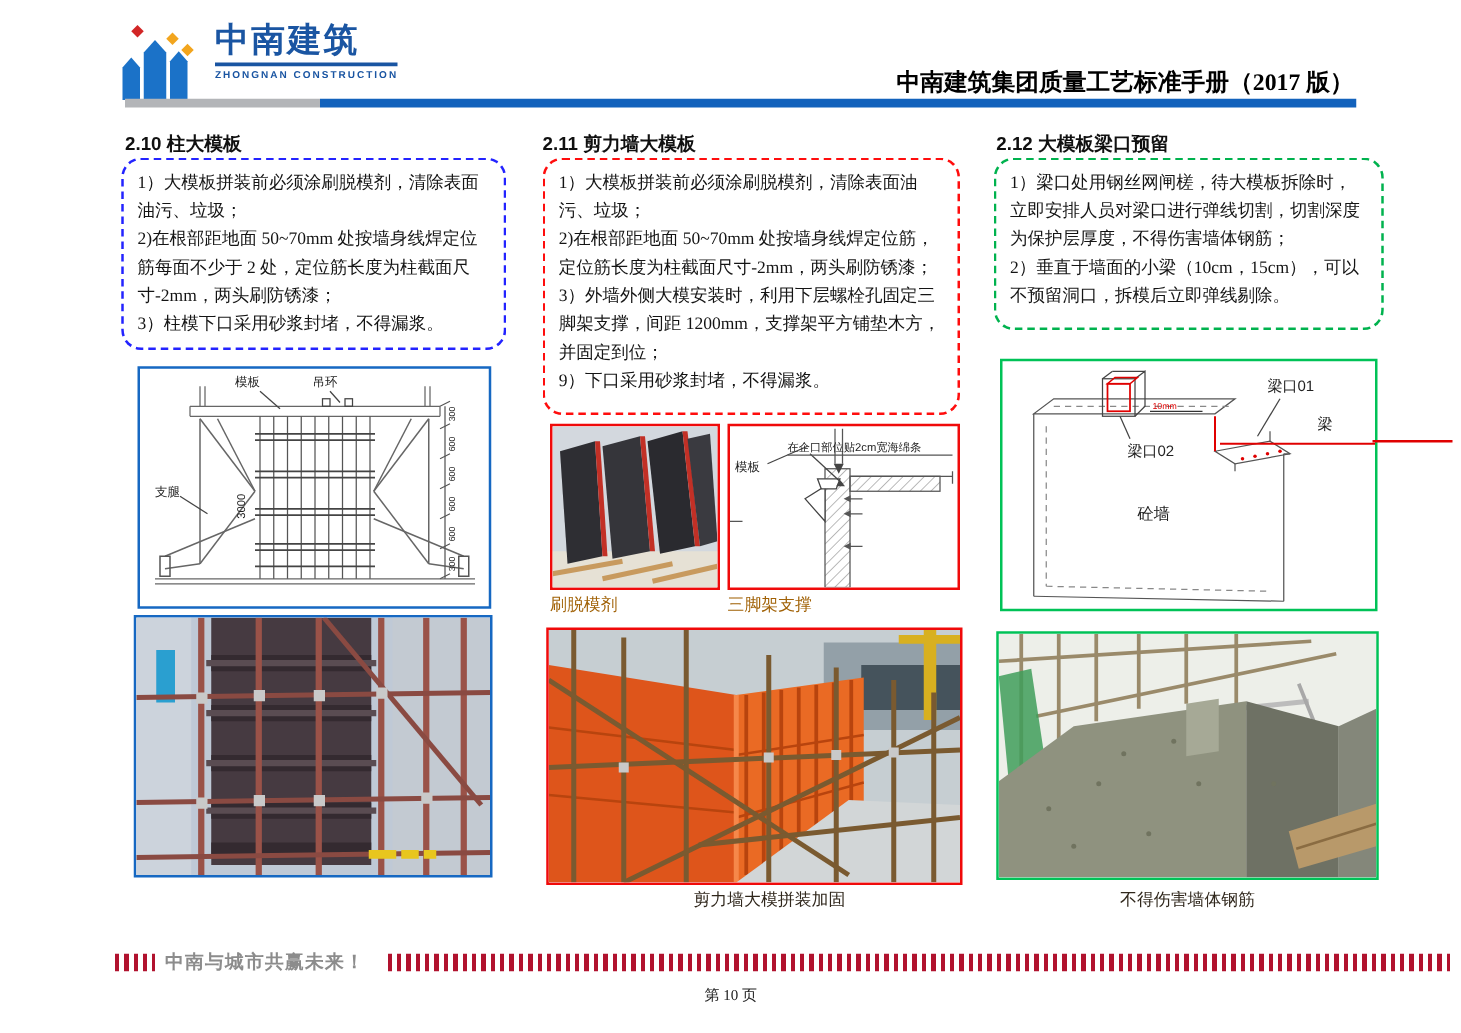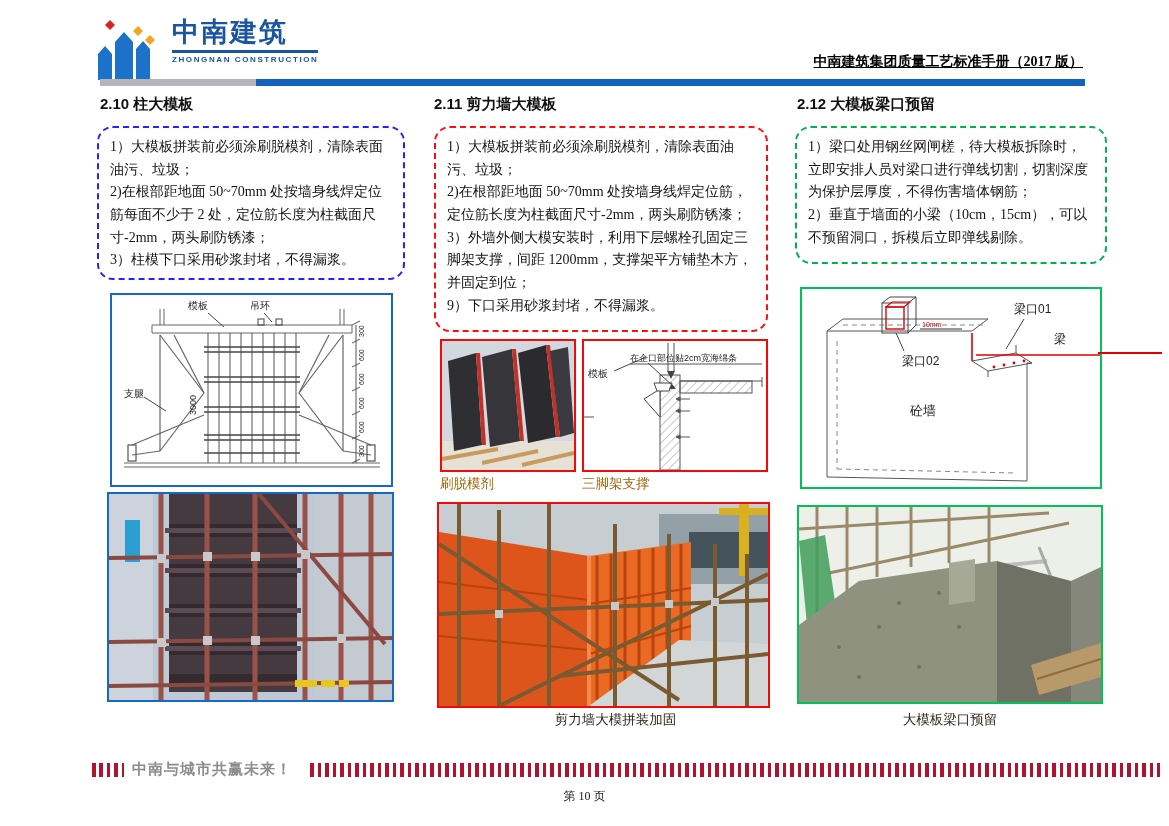--- a/index.html
+++ b/index.html
@@ -3,25 +3,25 @@
 <meta charset="utf-8">
 <style>
   html,body{margin:0;padding:0;background:#ffffff;}
   .page{position:relative;width:1169px;height:826px;background:#fff;overflow:hidden;
         font-family:"Liberation Serif","DejaVu Serif",serif;color:#1a1a1a;border-radius:10px;}
   
   .logo-wrap{position:absolute;left:96px;top:18px;display:flex;align-items:flex-start;}
   .logo-txt{margin-left:8px;}
   .logo-cn{font-family:"Liberation Sans",sans-serif;font-weight:bold;font-size:27px;color:#1a55a2;letter-spacing:2px;line-height:1.1;}
   .logo-en{font-family:"Liberation Sans",sans-serif;font-size:8px;color:#1a55a2;letter-spacing:1.6px;font-weight:bold;}
-  .doc-title{position:absolute;top:53px;right:86px;font-size:14px;font-weight:bold;color:#000;text-decoration:underline;}
+  .doc-title{position:absolute;top:53px;right:86px;font-size:19px;font-weight:bold;color:#000;}
   .rule-gray{position:absolute;left:100px;top:79px;width:156px;height:7px;background:#b3b5b8;}
   .rule-blue{position:absolute;left:256px;top:79px;width:829px;height:7px;background:#1262bc;}
   
-  .sec-title{position:absolute;top:95px;font-family:"Liberation Sans",sans-serif;font-weight:bold;font-size:15px;color:#101010;}
+  .sec-title{position:absolute;top:106px;font-family:"Liberation Sans",sans-serif;font-weight:bold;font-size:15px;color:#101010;}
   
   .note-box{position:absolute;border-radius:16px;padding:8px 11px 4px 11px;font-size:14px;line-height:1.62;color:#141414;box-sizing:border-box;}
   .nb1{left:97px;top:126px;width:308px;height:154px;border:2px dashed #2323ff;}
   .nb2{left:434px;top:126px;width:334px;height:206px;border:2px dashed #ff0d0d;}
   .nb3{left:795px;top:126px;width:312px;height:138px;border:2px dashed #00b24e;}
   .nb-line{margin:0;}
   
   .frame{position:absolute;background:#fff;box-sizing:border-box;overflow:hidden;}
   .fb{border:2px solid #1668c2;}
   .fr{border:2px solid #f00a0a;}
@@ -391,20 +391,20 @@
           <circle cx="60" cy="170" r="2"></circle>
           <circle cx="140" cy="86" r="2"></circle>
         <circle cx="220" cy="120" r="2"></circle>
           <circle cx="240" cy="160" r="2"></circle>
           <circle cx="100" cy="96" r="2"></circle>
       </g>
       <polygon points="232,158 302,136 302,170 240,188" fill="#b8996a"></polygon>
       <line x1="238" y1="172" x2="302" y2="152" stroke="#8a6c42" stroke-width="2"></line>
     </svg>
   </div>
-  <div class="caption" style="left:797px;top:711px;width:306px;">大模板梁口预留</div>
+  <div class="caption" style="left:797px;top:711px;width:306px;">不得伤害墙体钢筋</div>
 
   <div class="stripe" style="left:92px;width:32px;"></div>
   <div class="slogan">中南与城市共赢未来！</div>
   <div class="stripe" style="left:310px;width:850px;"></div>
   <div class="pageno">第 10 页</div>
 
 </div>
 
 </body></html>

